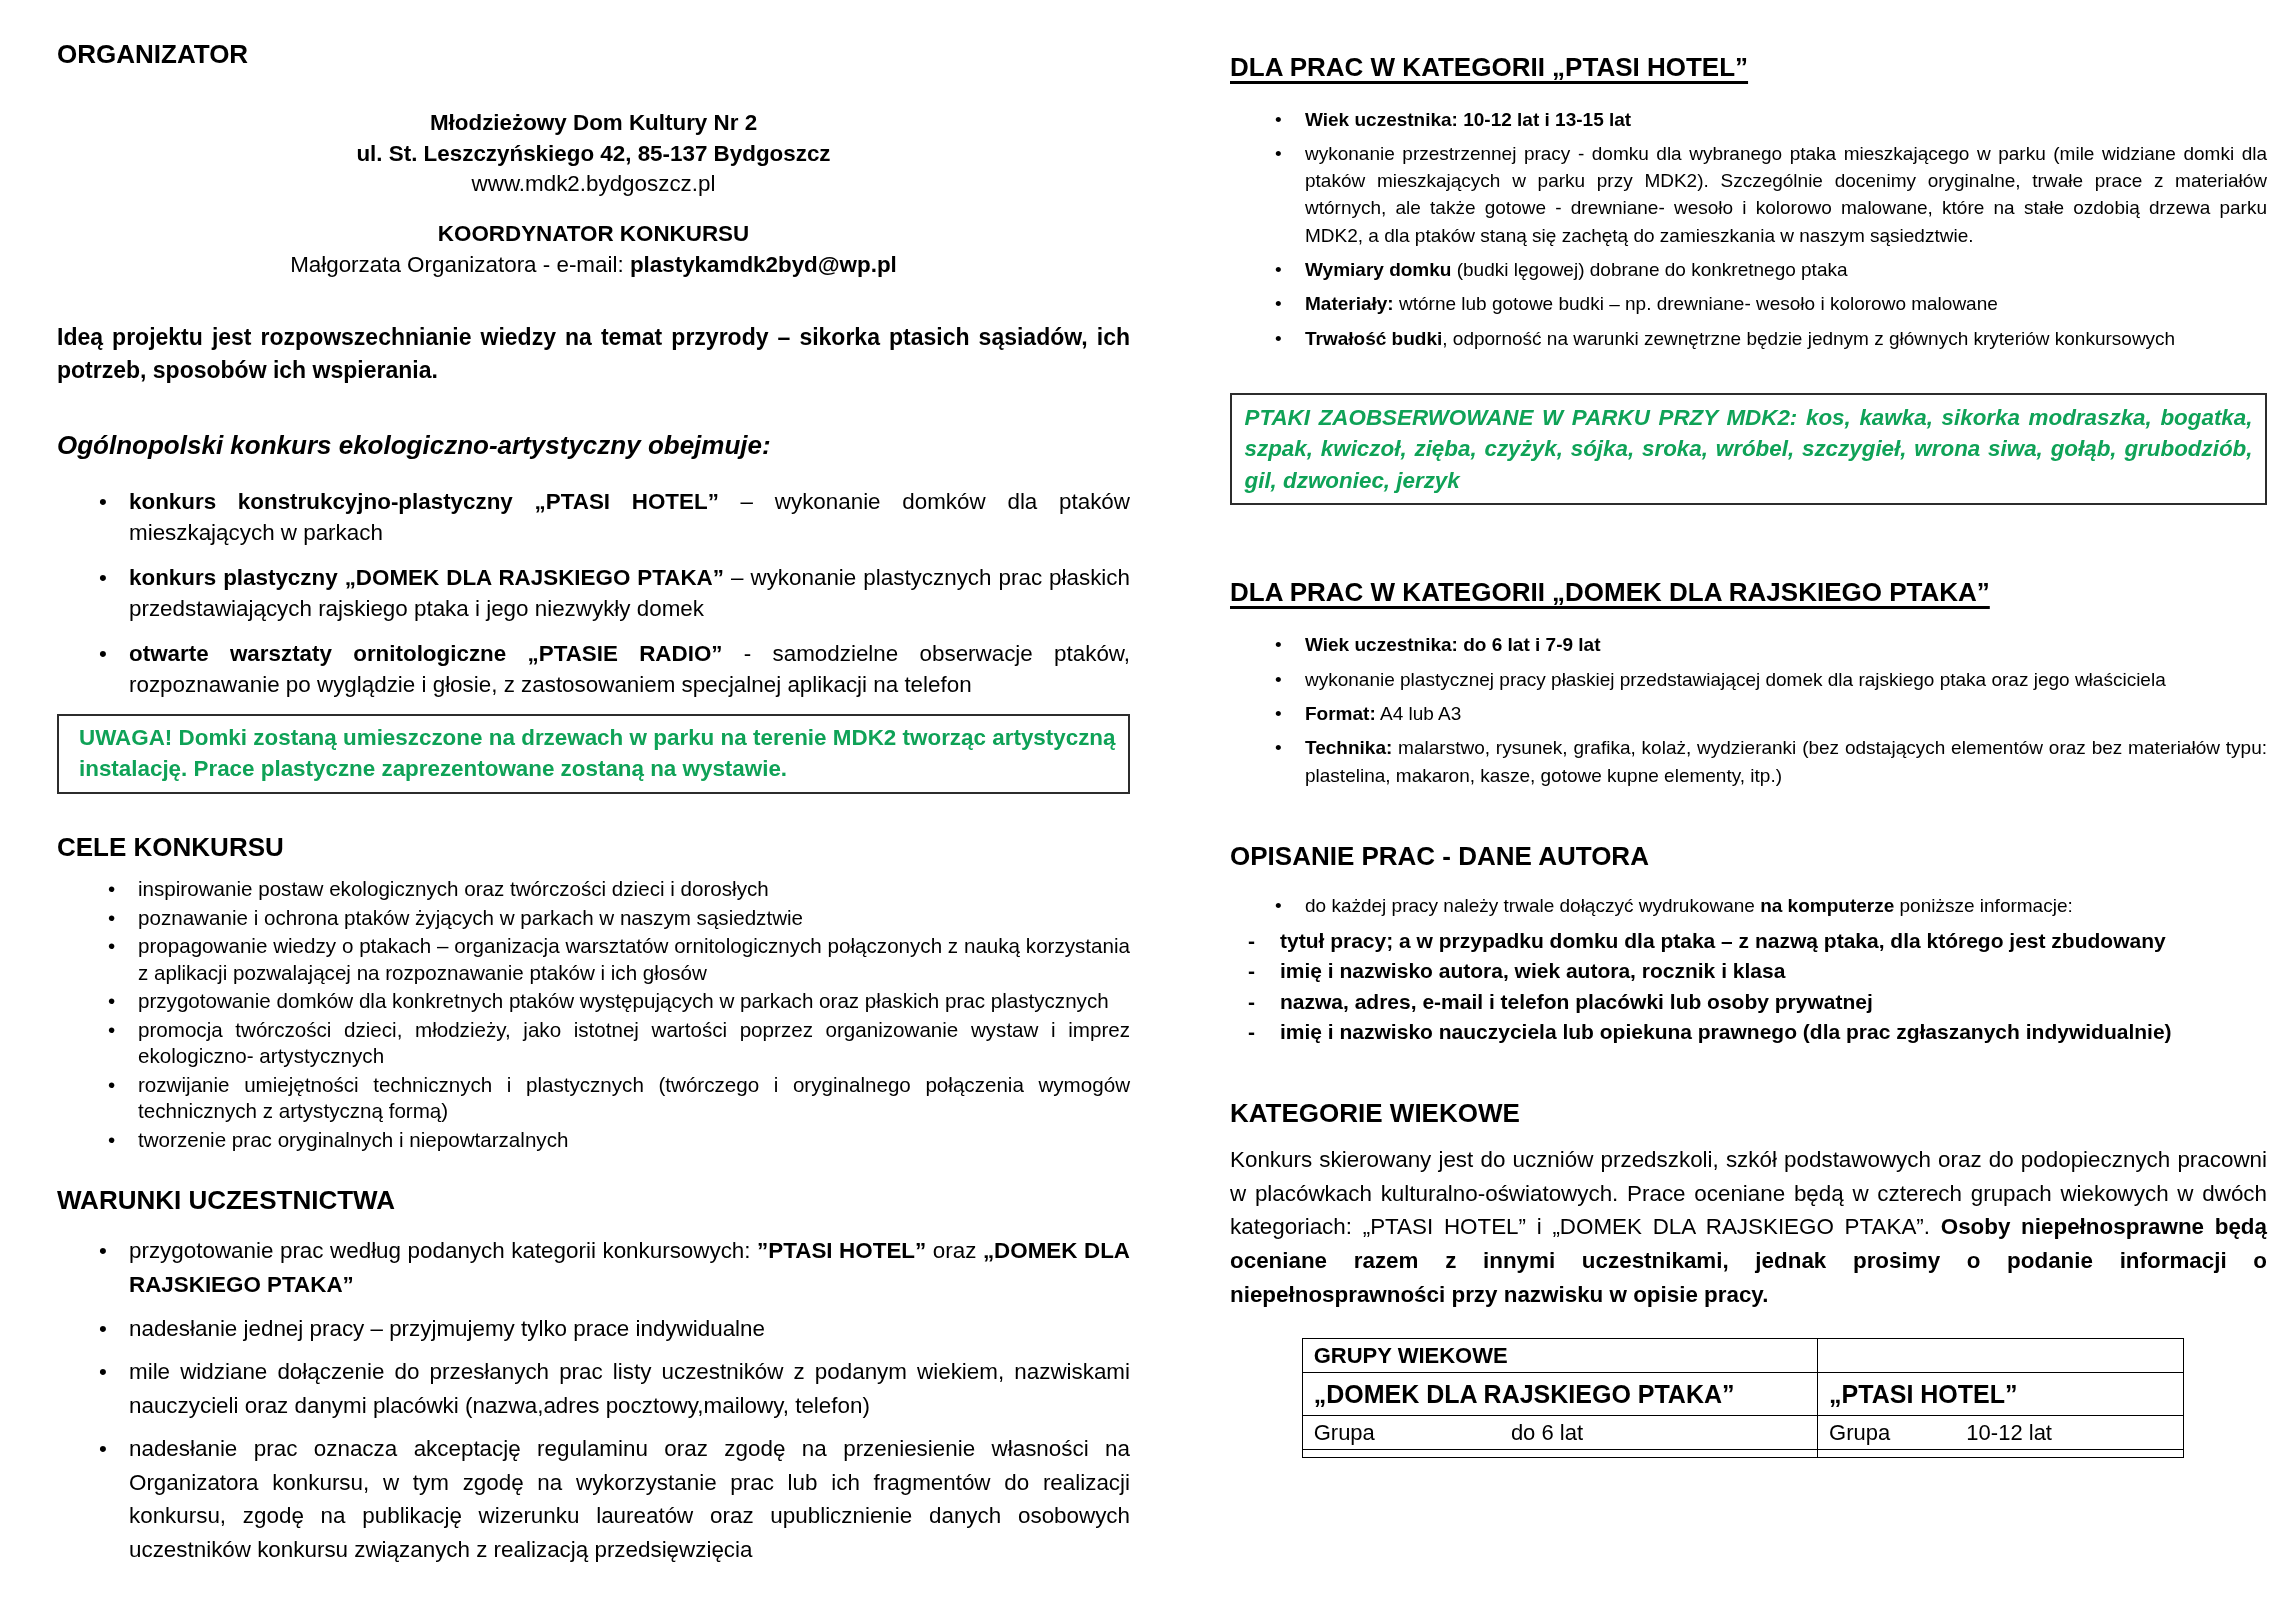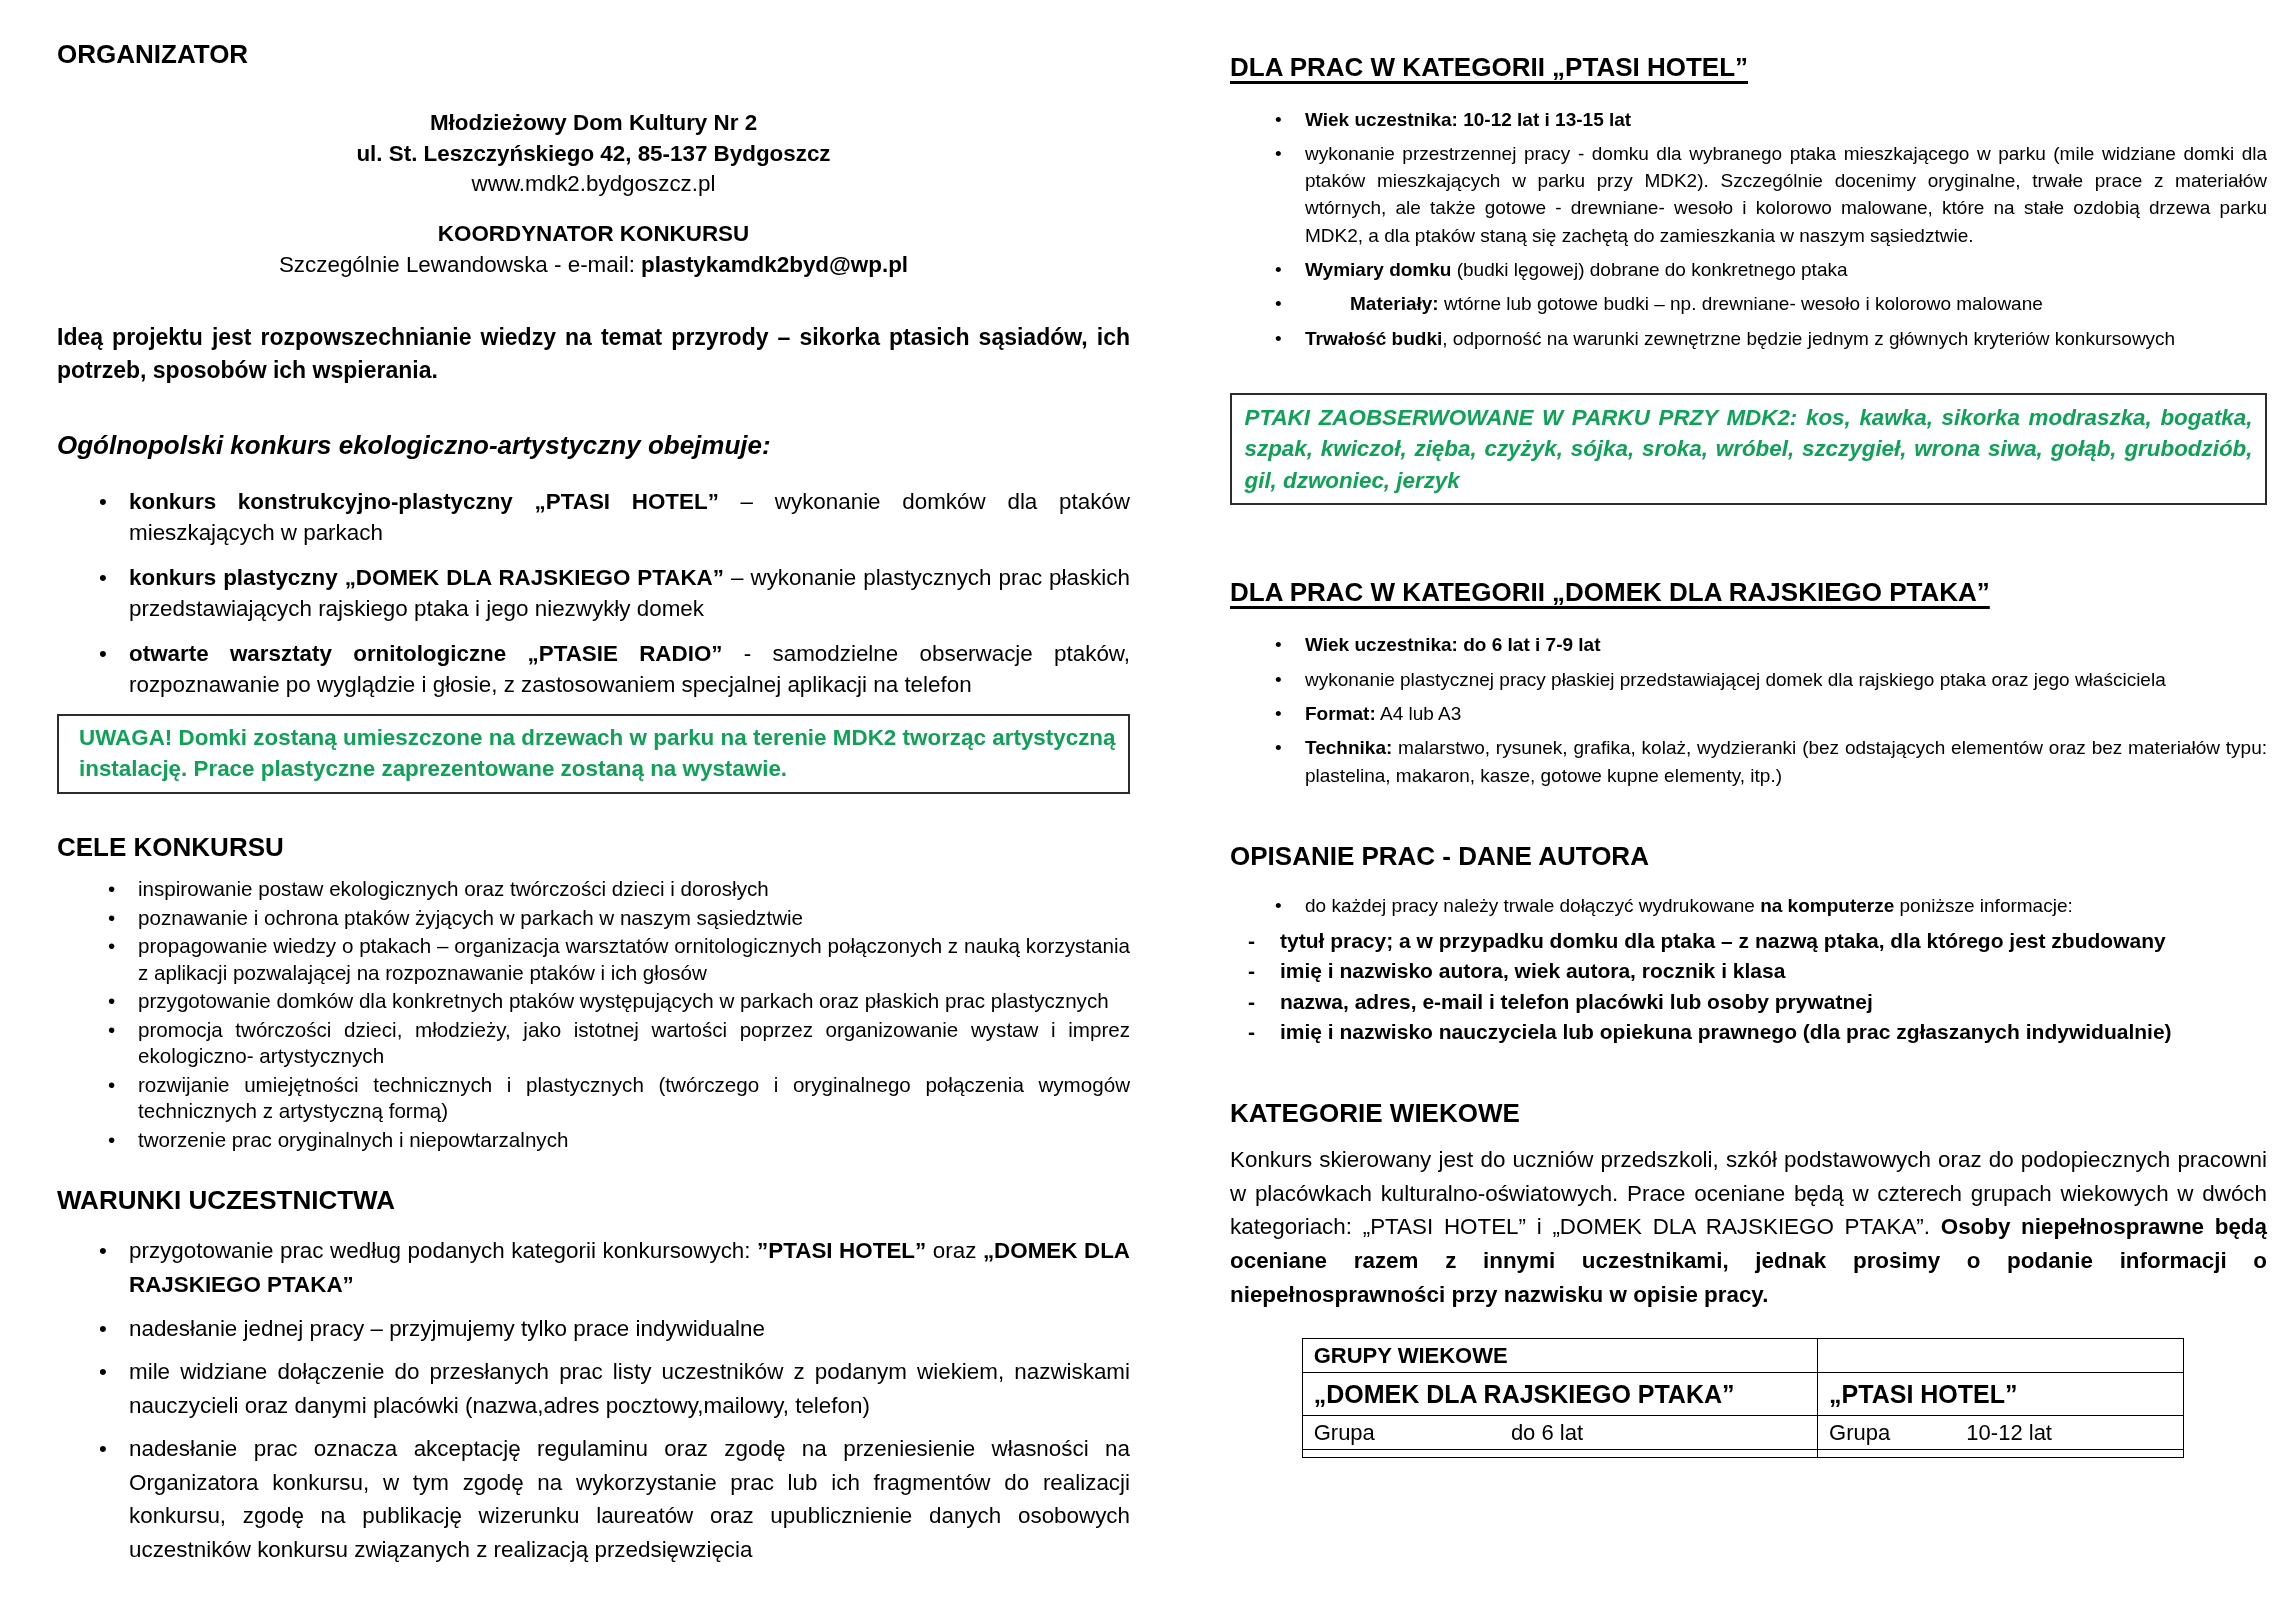--- a/index.html
+++ b/index.html
@@ -71,21 +71,21 @@
 <div class="page">
 
   <div class="col left">
     <h2 class="sec">ORGANIZATOR</h2>
 
     <div class="org-block">
       <p class="b">Młodzieżowy Dom Kultury Nr 2</p>
       <p class="b">ul. St. Leszczyńskiego 42, 85-137 Bydgoszcz</p>
       <p>www.mdk2.bydgoszcz.pl</p>
       <p class="b mt">KOORDYNATOR KONKURSU</p>
-      <p><span>Szczególnie Lewandowska - e-mail: </span><span style="font-weight: bold;">plastykamdk2byd@wp.pl</span></p>
+      <p><span>Małgorzata Organizatora - e-mail: </span><span style="font-weight: bold;">plastykamdk2byd@wp.pl</span></p>
     </div>
 
     <p class="idea just">Ideą projektu jest rozpowszechnianie wiedzy na temat przyrody – sikorka ptasich sąsiadów, ich potrzeb, sposobów ich wspierania.</p>
 
     <h3 class="konkurs-h">Ogólnopolski konkurs ekologiczno-artystyczny obejmuje:</h3>
 
     <ul class="disc main-list">
       <li class="just"><span style="font-weight: bold;">konkurs konstrukcyjno-plastyczny „PTASI HOTEL”</span><span> – wykonanie domków dla ptaków mieszkających w parkach</span></li>
       <li class="just"><span style="font-weight: bold;">konkurs plastyczny „DOMEK DLA RAJSKIEGO PTAKA”</span><span> – wykonanie plastycznych prac płaskich przedstawiających rajskiego ptaka i jego niezwykły domek</span></li>
       <li class="just"><span style="font-weight: bold;">otwarte warsztaty ornitologiczne „PTASIE RADIO”</span><span> - samodzielne obserwacje ptaków, rozpoznawanie po wyglądzie i głosie, z zastosowaniem specjalnej aplikacji na telefon</span></li>
@@ -113,21 +113,21 @@
       <li class="just"><span style="font-weight: bold;">nadesłane do Organizatora prace przechodzą na jego własność i </span><span style="font-weight: bold; text-decoration: underline;">nie podlegają zwrotowi.</span></li>
     </ul>
   </div>
 
   <div class="col right">
     <h2 class="sec ul-h">DLA PRAC W KATEGORII „PTASI HOTEL”</h2>
     <ul class="disc r-list">
       <li><span style="font-weight: bold;">Wiek uczestnika: 10-12 lat i 13-15 lat</span></li>
       <li class="just"><span>wykonanie przestrzennej pracy - domku dla wybranego ptaka mieszkającego w parku (mile widziane domki dla ptaków mieszkających w parku przy MDK2).  Szczególnie docenimy oryginalne, trwałe prace z materiałów wtórnych, ale także gotowe - drewniane- wesoło i kolorowo malowane, które na stałe ozdobią drzewa parku MDK2, a dla ptaków staną się zachętą do zamieszkania w naszym sąsiedztwie.</span></li>
       <li><span style="font-weight: bold;">Wymiary domku</span><span> (budki lęgowej) dobrane do konkretnego ptaka</span></li>
-      <li><span style="font-weight: bold; margin-left: 45px;">Materiały:</span><span> wtórne lub gotowe budki – np. drewniane- wesoło i kolorowo malowane</span></li>
+      <li><span style="font-weight: bold;">Materiały:</span><span> wtórne lub gotowe budki – np. drewniane- wesoło i kolorowo malowane</span></li>
       <li class="just"><span style="font-weight: bold;">Trwałość budki</span><span>, odporność na warunki zewnętrzne będzie jednym z głównych kryteriów konkursowych</span></li>
     </ul>
 
     <div class="note-box note-green ptaki-box just">PTAKI ZAOBSERWOWANE W PARKU PRZY MDK2: kos, kawka, sikorka modraszka, bogatka, szpak, kwiczoł, zięba, czyżyk, sójka, sroka, wróbel, szczygieł, wrona siwa, gołąb, grubodziób, gil, dzwoniec, jerzyk</div>
 
     <h2 class="sec ul-h rajski-h">DLA PRAC W KATEGORII „DOMEK DLA RAJSKIEGO PTAKA”</h2>
     <ul class="disc r-list">
       <li><span style="font-weight: bold;">Wiek uczestnika: do 6 lat i 7-9 lat</span></li>
       <li class="just"><span>wykonanie plastycznej pracy płaskiej przedstawiającej domek dla rajskiego ptaka oraz jego właściciela</span></li>
       <li><span style="font-weight: bold;">Format:</span><span> A4 lub A3</span></li>

